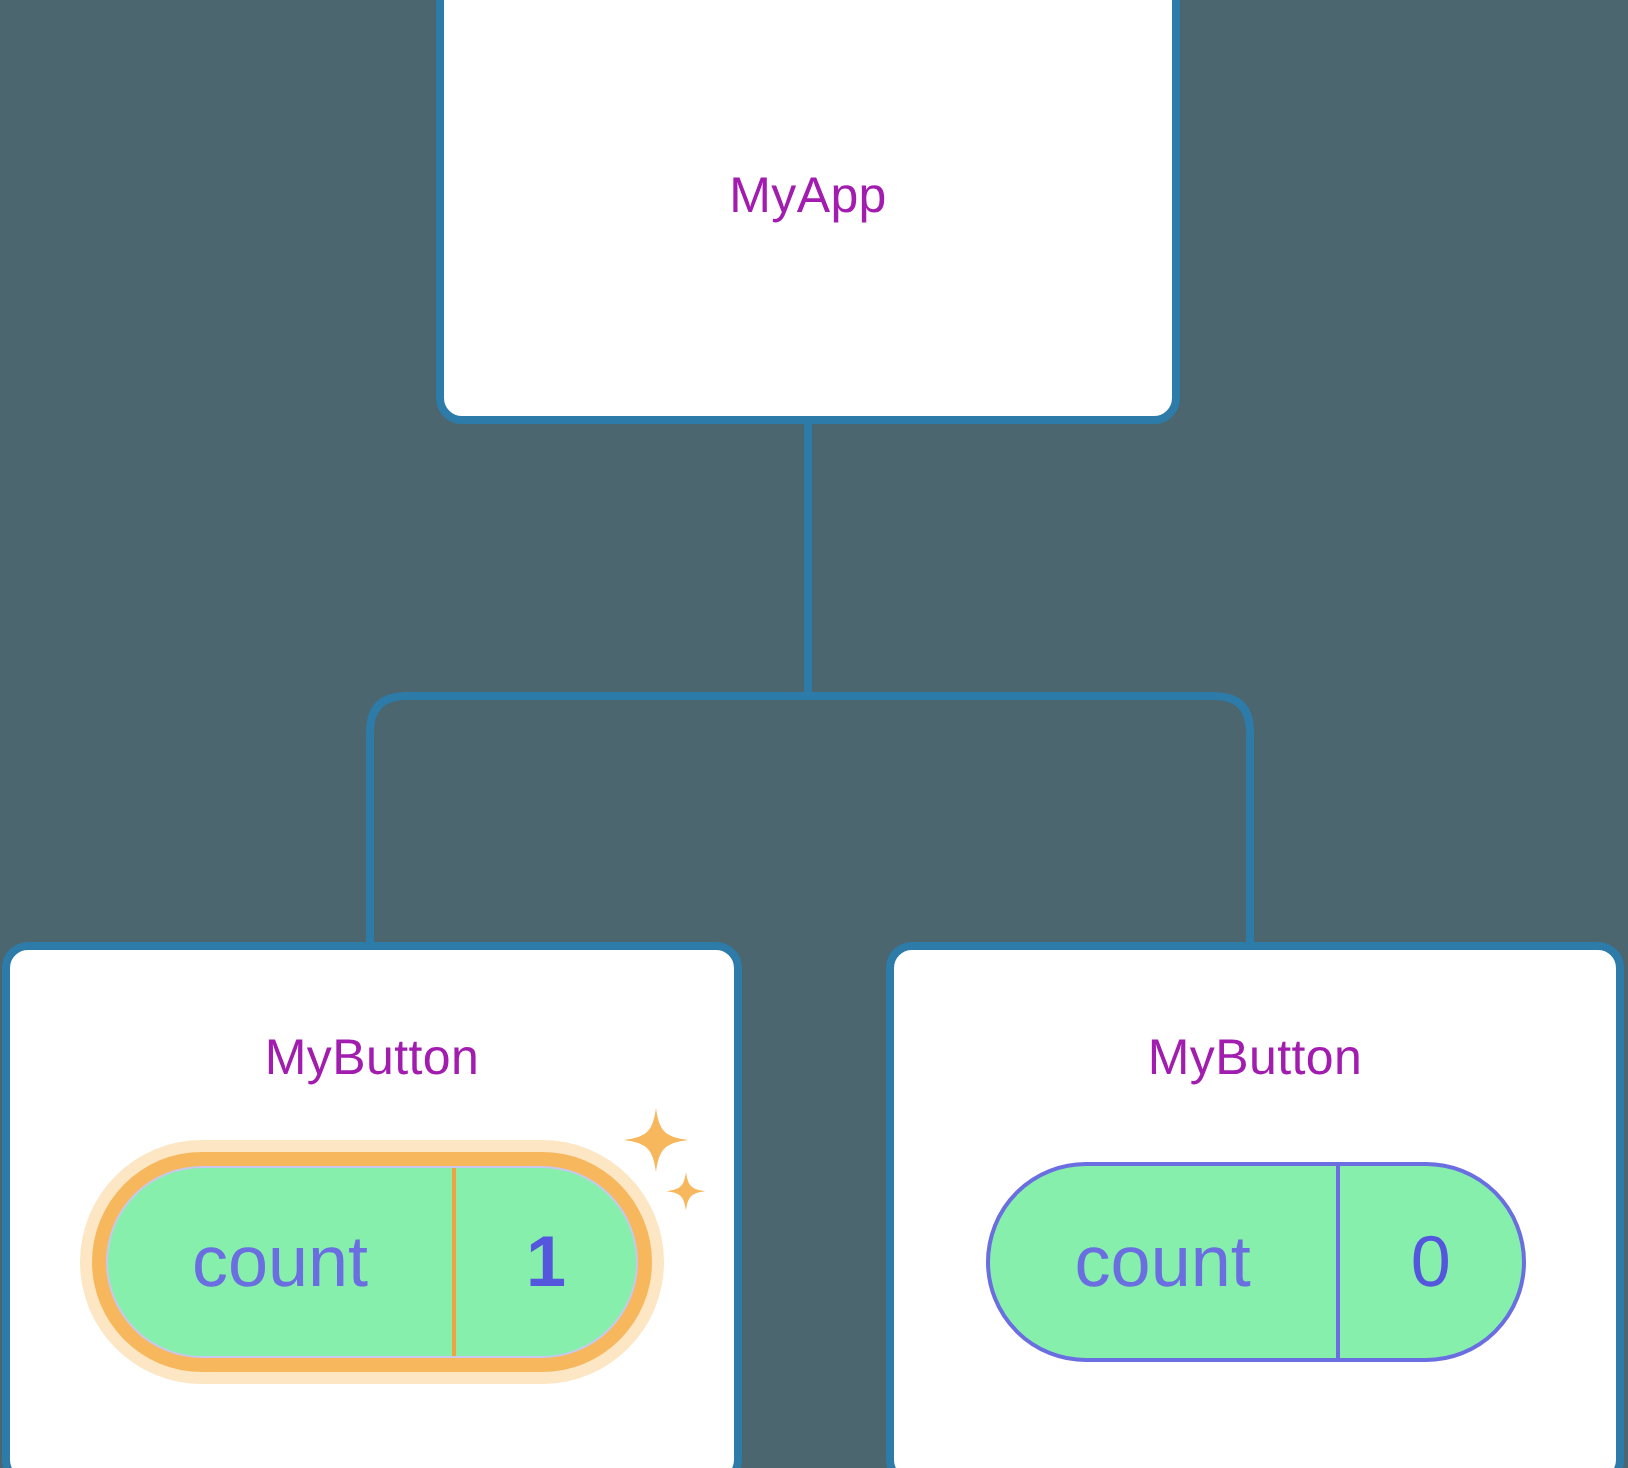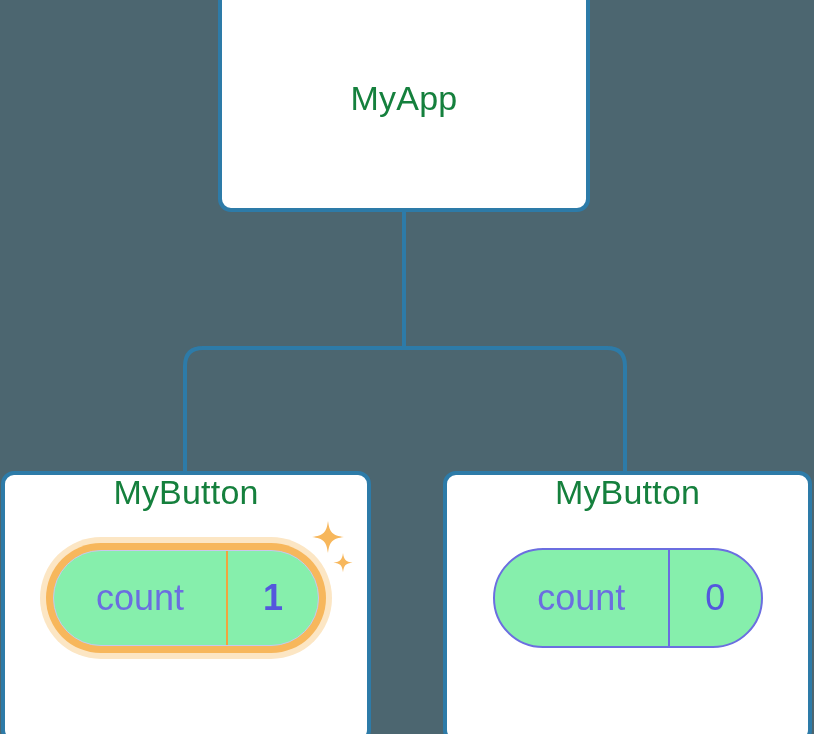--- a/index.html
+++ b/index.html
@@ -30,22 +30,22 @@
     background: #ffffff;
     border: 4px solid #2d7ba8;
     border-radius: 13px;
     box-sizing: border-box;
     display: flex;
     flex-direction: column;
     align-items: center;
   }
 
   .node-title {
-    color: #15803d;
-    font-size: 34px;
+    color: #a21caf;
+    font-size: 25px;
     font-weight: 400;
     letter-spacing: 0.2px;
     line-height: 1;
     white-space: nowrap;
   }
 
   
   #node-root {
     left: 218px;
     top: -16px;
@@ -61,20 +61,21 @@
     width: 370px;
     height: 272px;
   }
   #node-child-1 {
     left: 443px;
     top: 471px;
     width: 369px;
     height: 272px;
   }
   .child .node-title {
+    margin-top: 42px;
   }
 
   
   .pill-wrap {
     position: relative;
     margin-top: 28px;
     display: flex;
     align-items: center;
     justify-content: center;
   }

